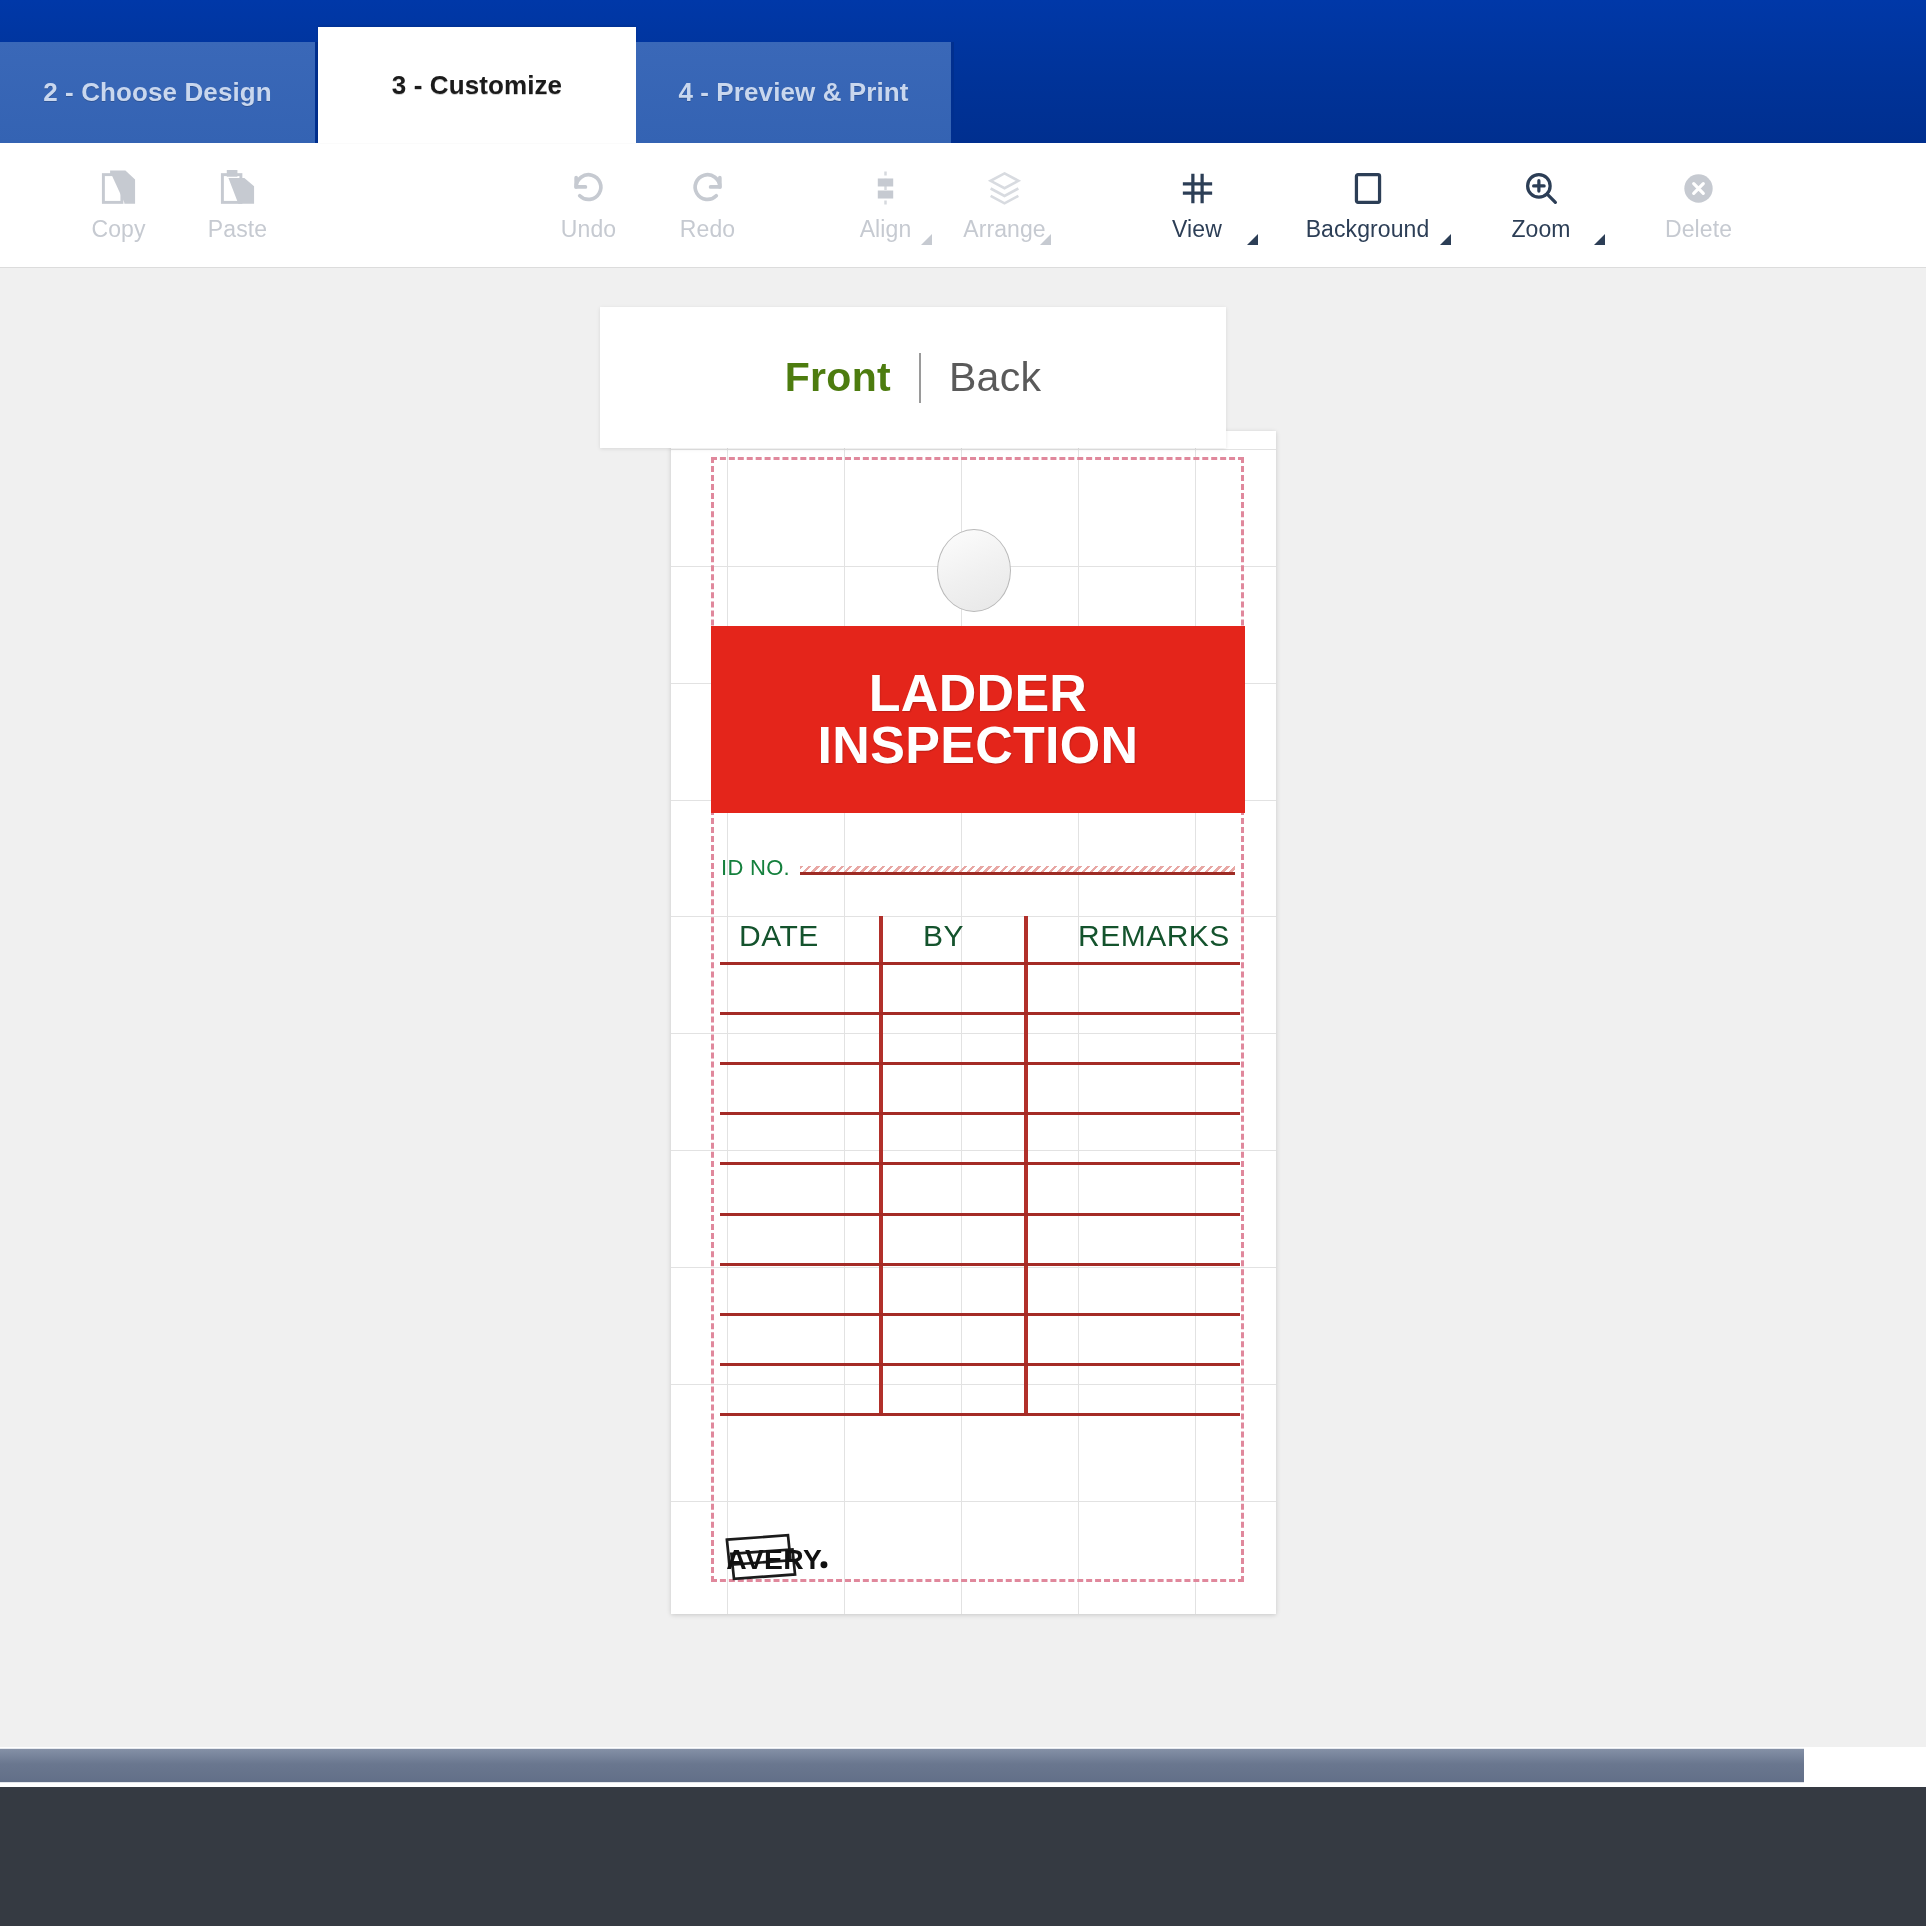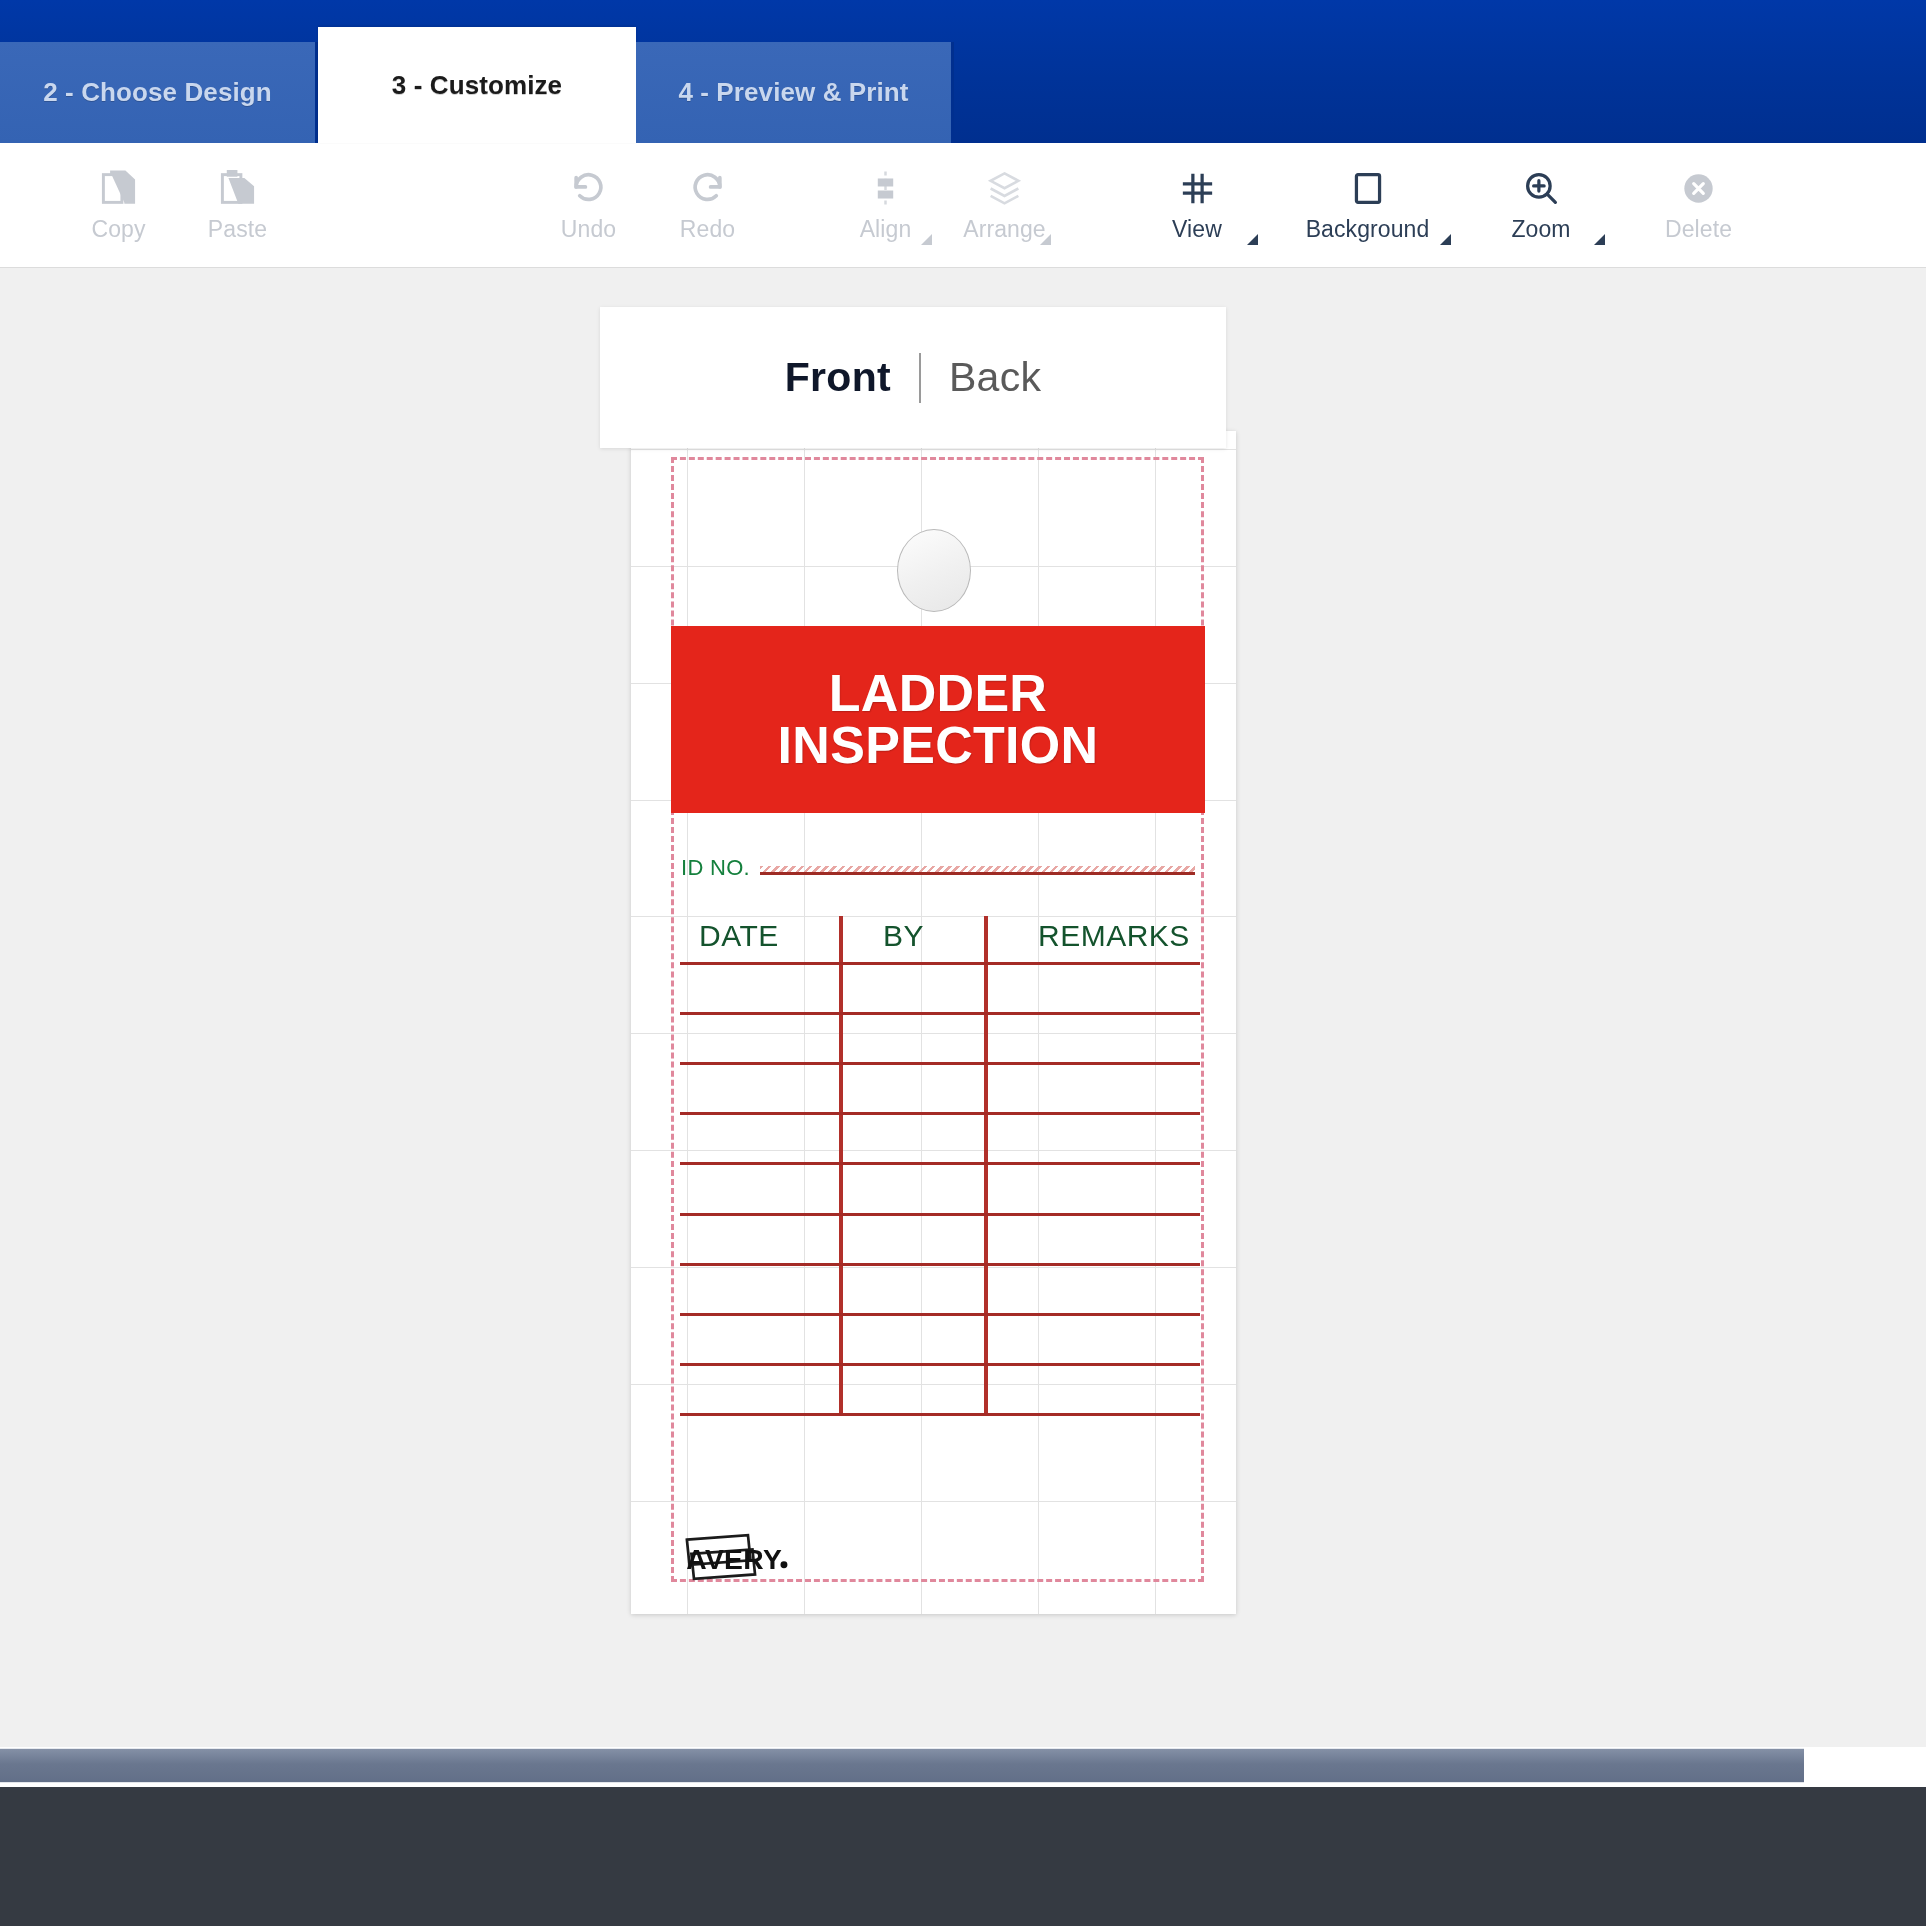--- a/index.html
+++ b/index.html
@@ -66,25 +66,25 @@
   }
 
   
   .faceTabs {
     position: absolute; left: 600px; top: 39px; width: 626px; height: 141px;
     background: #ffffff; box-shadow: 0 1.3px 3.9px rgba(0,0,0,.10);
     display: flex; align-items: center; justify-content: center; gap: 0;
     z-index: 40;
   }
   .faceTab { font-size: 41px; padding: 0 28px; letter-spacing: 0.3px; }
-  .faceTab.sel { color: #0f172a; font-weight: 700; }
+  .faceTab.sel { color: #4d7c0f; font-weight: 700; }
   .faceTab.unsel { color: #5a5a5a; font-weight: 400; }
   .faceDiv { width: 1.9px; height: 50px; background: #9a9a9a; }
   .artboard {
-    position: absolute; left: 631px; top: 163px;
+    position: absolute; left: 671px; top: 163px;
     width: 605px; height: 1183px;
     background: #ffffff;
     box-shadow: 0 1.3px 4.5px rgba(0,0,0,.17);
     overflow: hidden;
   }
   .gridlines { position: absolute; inset: 0; }
   .gl-v, .gl-h { position: absolute; background: #e2e2e2; }
   .gl-v { top: 0; bottom: 0; width: 1.3px; }
   .gl-h { left: 0; right: 0; height: 1.3px; }
 

